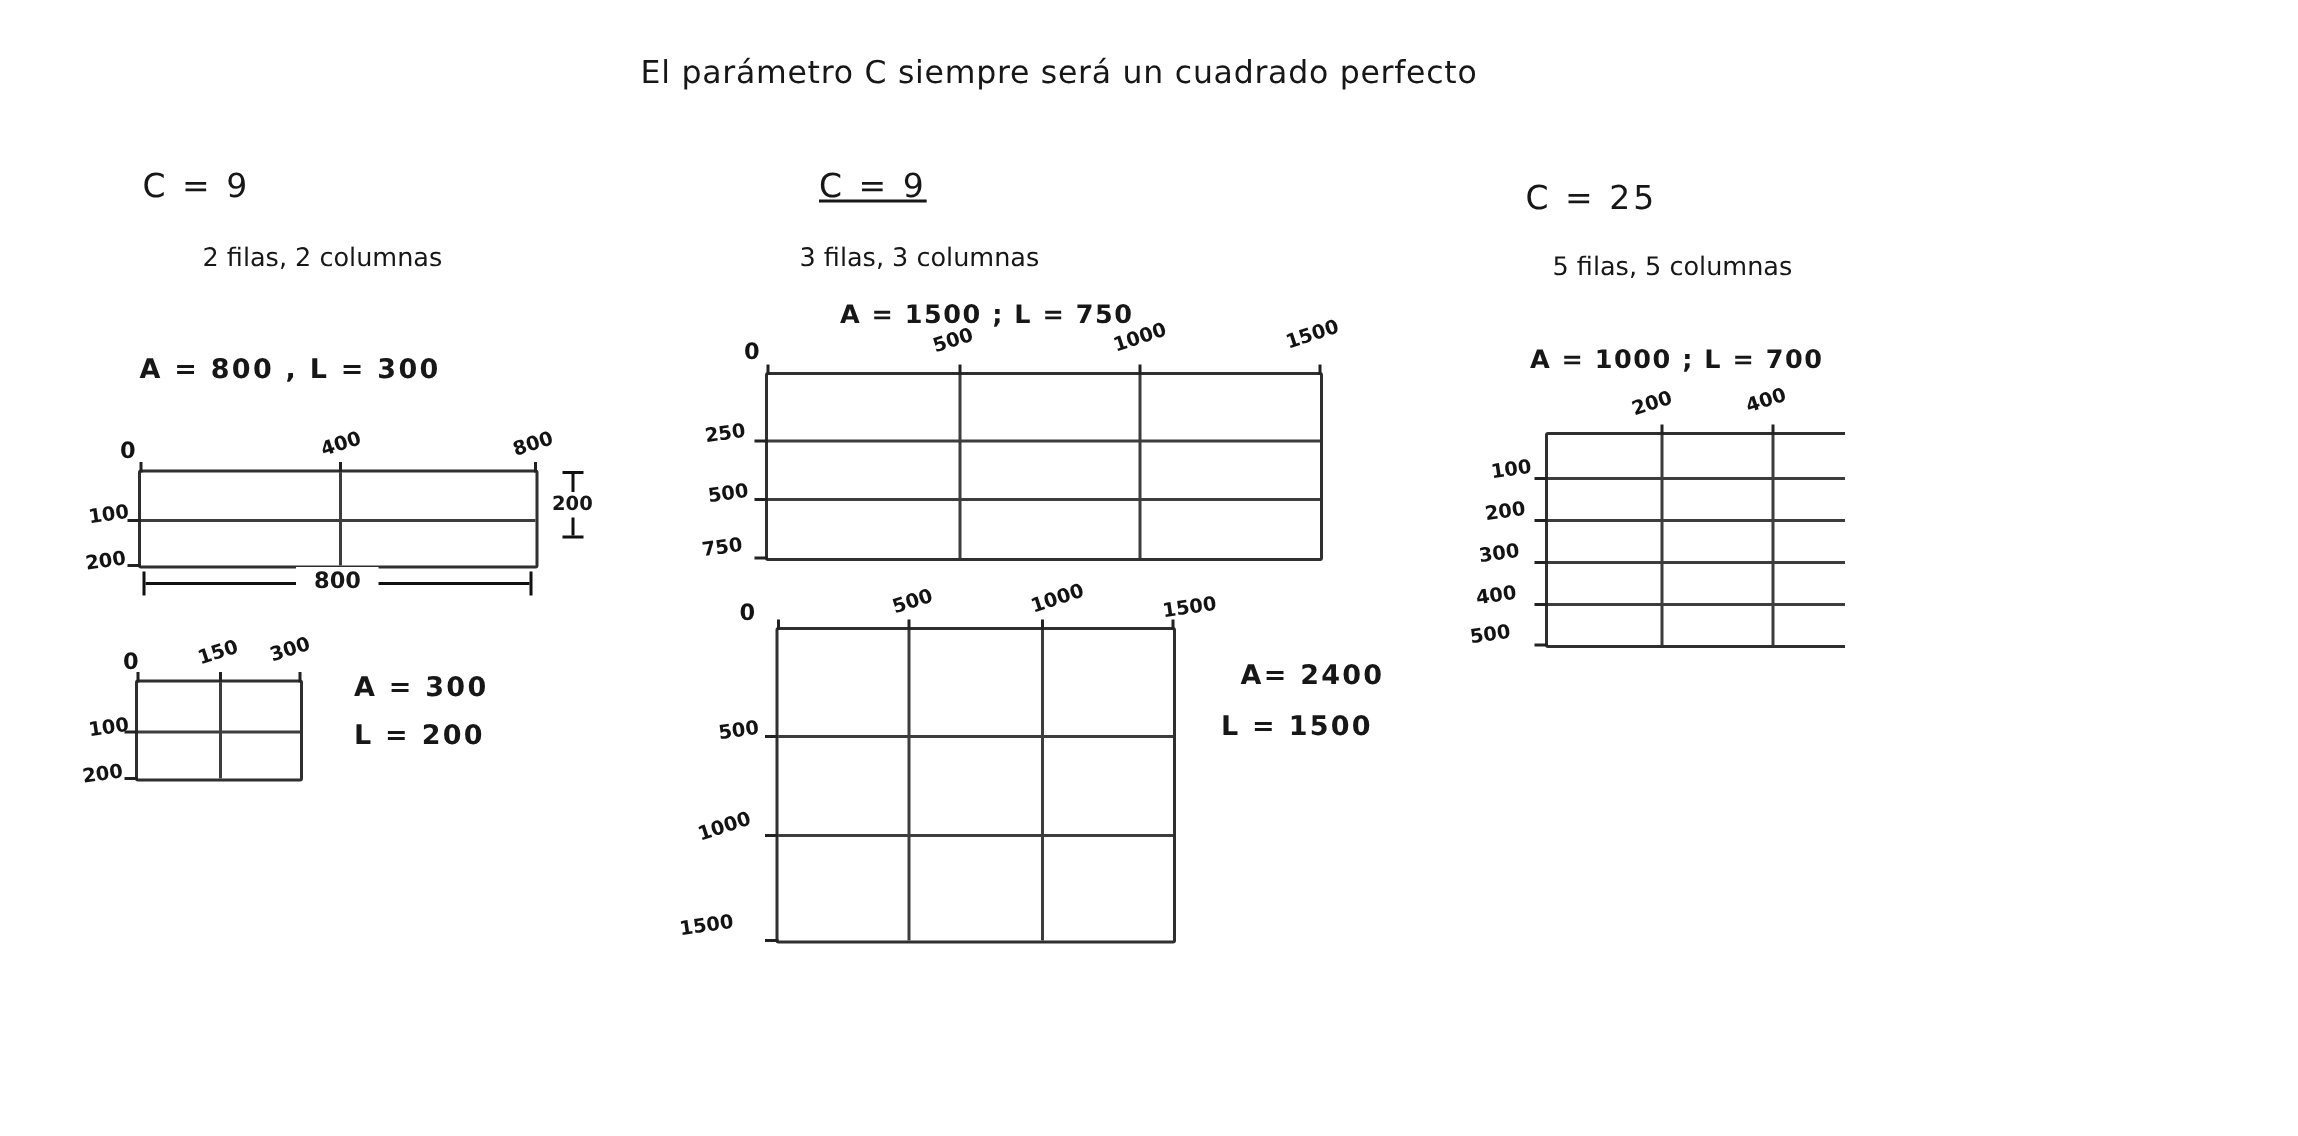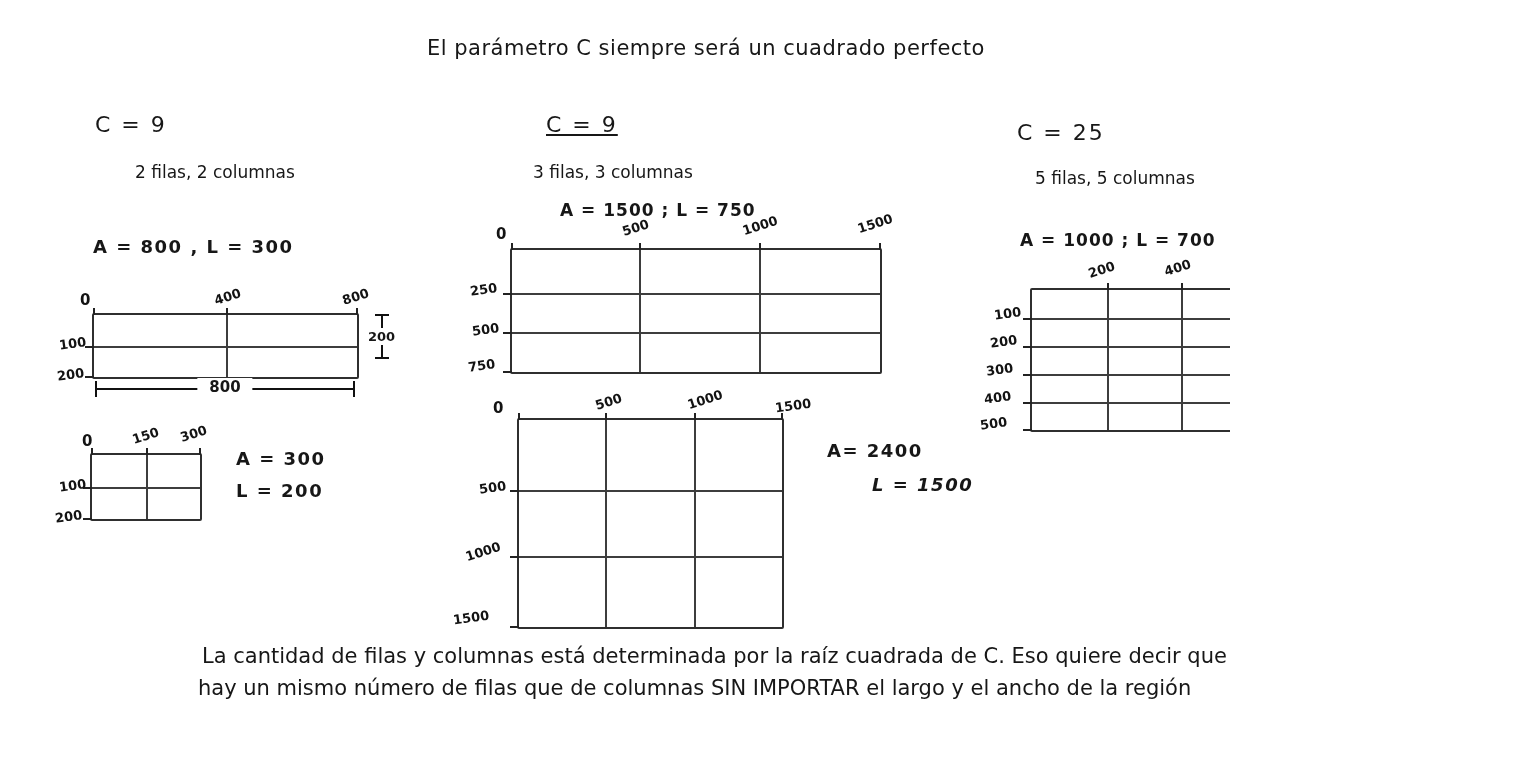--- a/index.html
+++ b/index.html
@@ -136,21 +136,21 @@
     <span class="xt xt0" style="left:-26px; top:-21px;">0</span>
     <span class="xt rot" style="left:76px; top:-26px;">500</span>
     <span class="xt rot" style="left:168px; top:-28px;">1000</span>
     <span class="xt rot-s" style="left:256px; top:-22px;">1500</span>
     <span class="yt rot-s" style="left:-40px; top:60px;">500</span>
     <span class="yt rot" style="left:-54px; top:124px;">1000</span>
     <span class="yt rot-s" style="left:-66px; top:190px;">1500</span>
   </div>
 
   <div class="hw params" style="left:827px; top:440px;">A= 2400</div>
-  <div class="hw params" style="left:872px; top:474px;font-style:italic;">L = 1500</div>
+  <div class="hw params" style="left:814px; top:474px;">L = 1500</div>
 
   <div class="hw c-label" style="left:1017px; top:120px;">C = 25</div>
   <div class="hw note" style="left:1035px; top:168px;">5 filas, 5 columnas</div>
   <div class="hw params-sm" style="left:1020px; top:230px;">A = 1000  ;   L = 700</div>
 
   <div class="grid" style="left:1030px; top:288px; width:373px; height:140px;">
     <div class="vline" style="left:20%;"></div>
     <div class="vline" style="left:40%;"></div>
     <div class="vline" style="left:60%;"></div>
     <div class="vline" style="left:80%;"></div>
@@ -173,16 +173,14 @@
     <span class="xt rot" style="left:208px; top:-30px;">600</span>
     <span class="xt rot" style="left:282px; top:-30px;">800</span>
     <span class="xt rot-s" style="left:366px; top:-24px;">1000</span>
     <span class="yt rot-s" style="left:-38px; top:16px;">100</span>
     <span class="yt rot-s" style="left:-42px; top:44px;">200</span>
     <span class="yt rot-s" style="left:-46px; top:72px;">300</span>
     <span class="yt rot-s" style="left:-48px; top:100px;">400</span>
     <span class="yt rot-s" style="left:-52px; top:126px;">500</span>
   </div>
 
-  <div class="hw footer-line" style="left:202px; top:644px;">La cantidad de filas y columnas está determinada por la raíz cuadrada de C. Eso quiere decir que</div>
-  <div class="hw footer-line" style="left:198px; top:676px;">hay un mismo número de filas que de columnas SIN IMPORTAR el largo y el ancho de la región</div>
 
 </div>
 
 </body></html>

